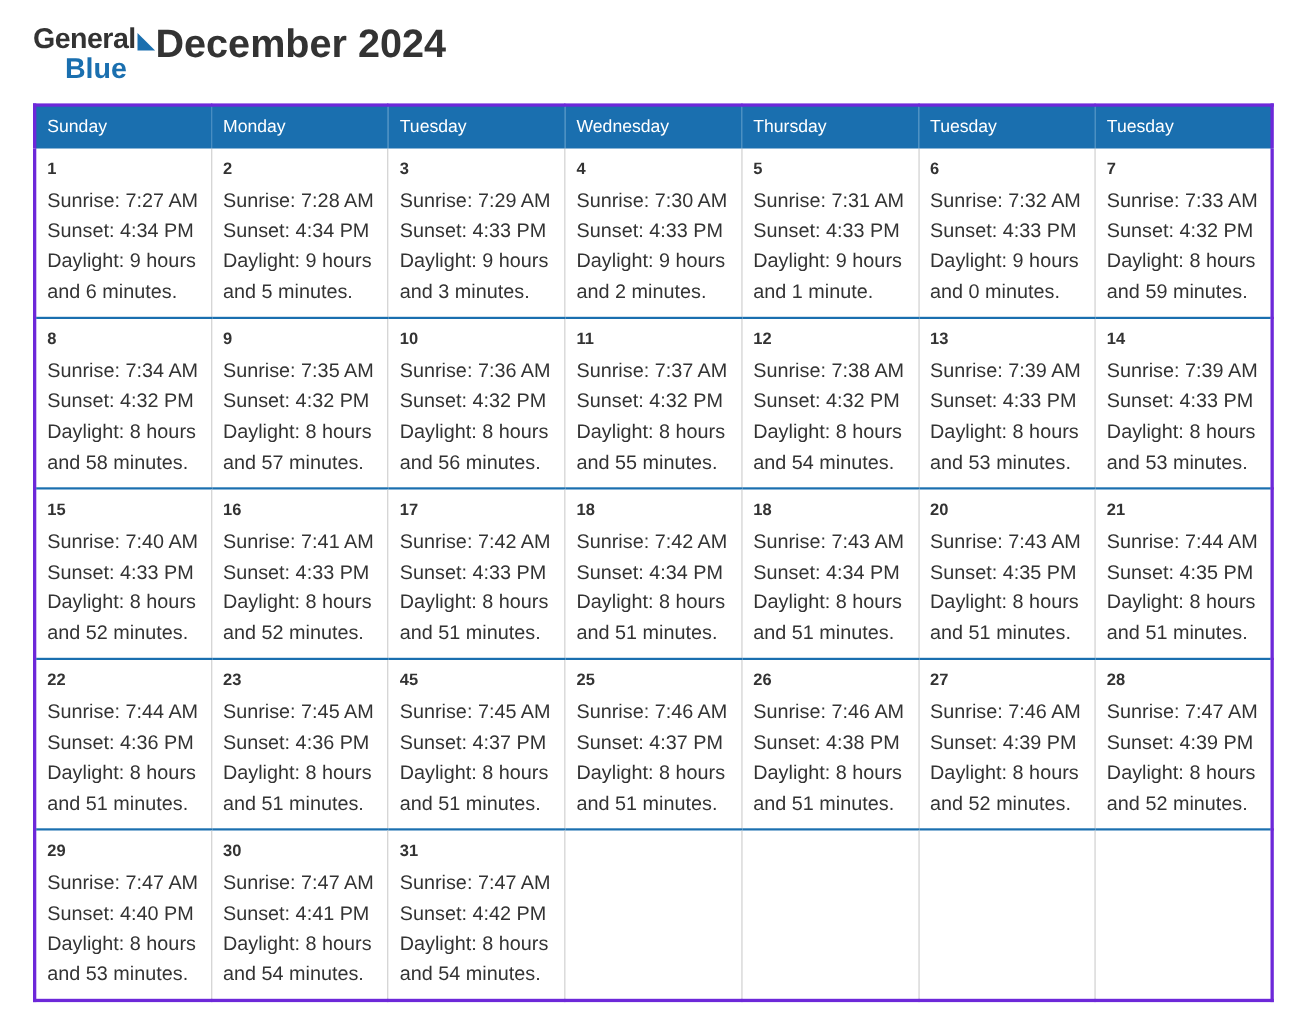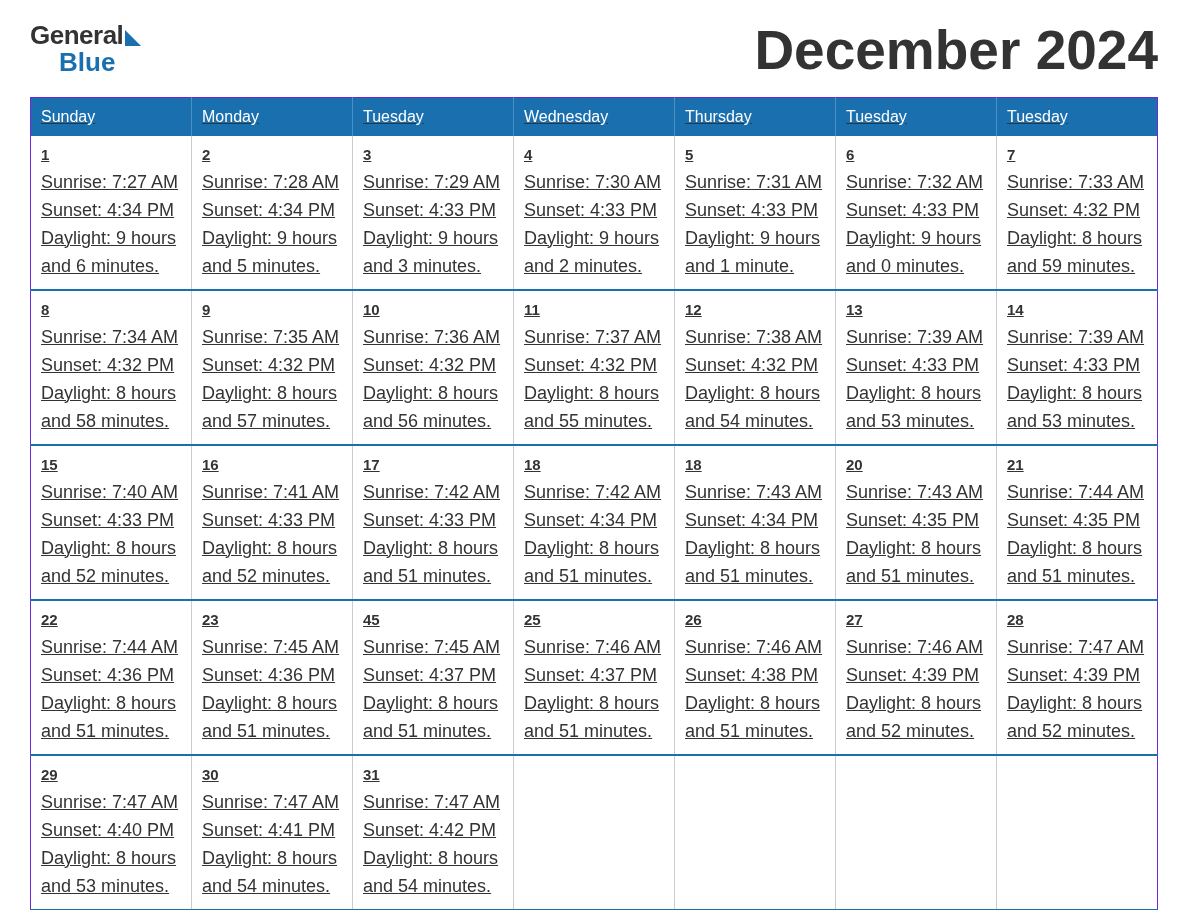--- a/index.html
+++ b/index.html
@@ -6,21 +6,21 @@
     body {
       font-family: Arial, sans-serif;
       background: #fff;
       color: #333;
       width: 1188px;
       min-height: 918px;
       padding: 20px 30px;
     }
     .header-area {
       display: flex;
-      justify-content: space-between;
+      justify-content: flex-start;
       align-items: flex-start;
       margin-bottom: 16px;
     }
     .logo {
       display: flex;
       flex-direction: column;
       align-items: flex-start;
     }
     .logo-top {
       display: flex;
@@ -46,35 +46,34 @@
       font-weight: bold;
       color: #1a6faf;
       margin-top: -4px;
       padding-left: 2px;
       margin-left: 27px;
     }
     .title-area {
       text-align: right;
     }
     .month-title {
-      font-size: 55px;
+      font-size: 36px;
       font-weight: bold;
       color: #333;
       line-height: 1.1;
     }
     .location-title {
       font-size: 22px;
       color: #555;
       margin-top: 4px;
     }
     .calendar-table {
       width: 100%;
       border-collapse: collapse;
-      border: 1px solid #6d28d9;
-      text-decoration: underline;
+      border: 3px solid #6d28d9;
     }
     .calendar-table thead th {
       background-color: #1a6faf;
       color: #fff;
       font-size: 16px;
       font-weight: normal;
       padding: 10px 10px;
       text-align: left;
       border-right: 1px solid #4a90c4;
     }

